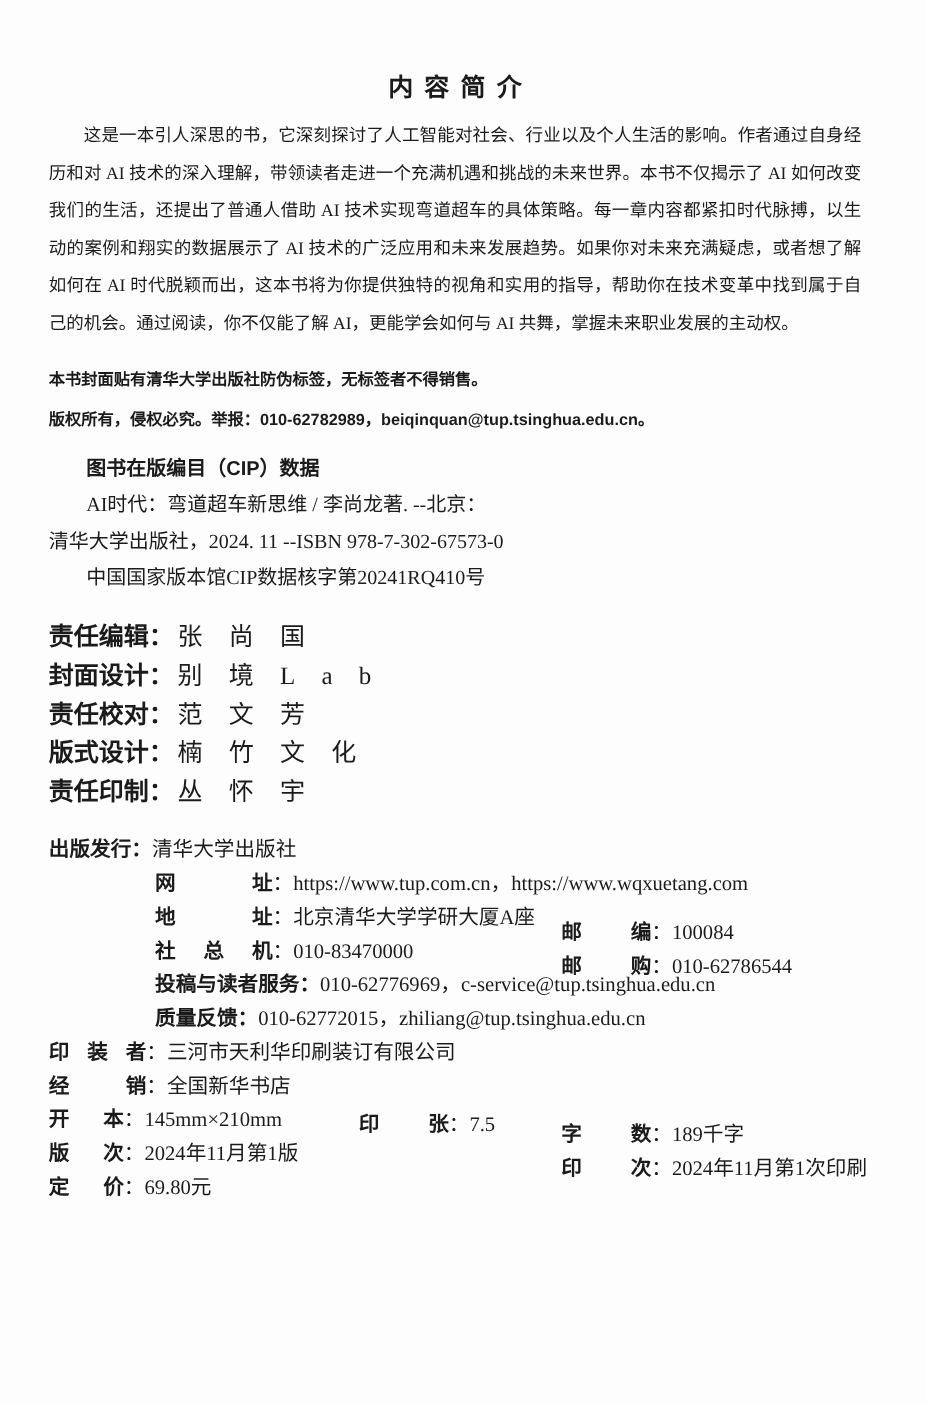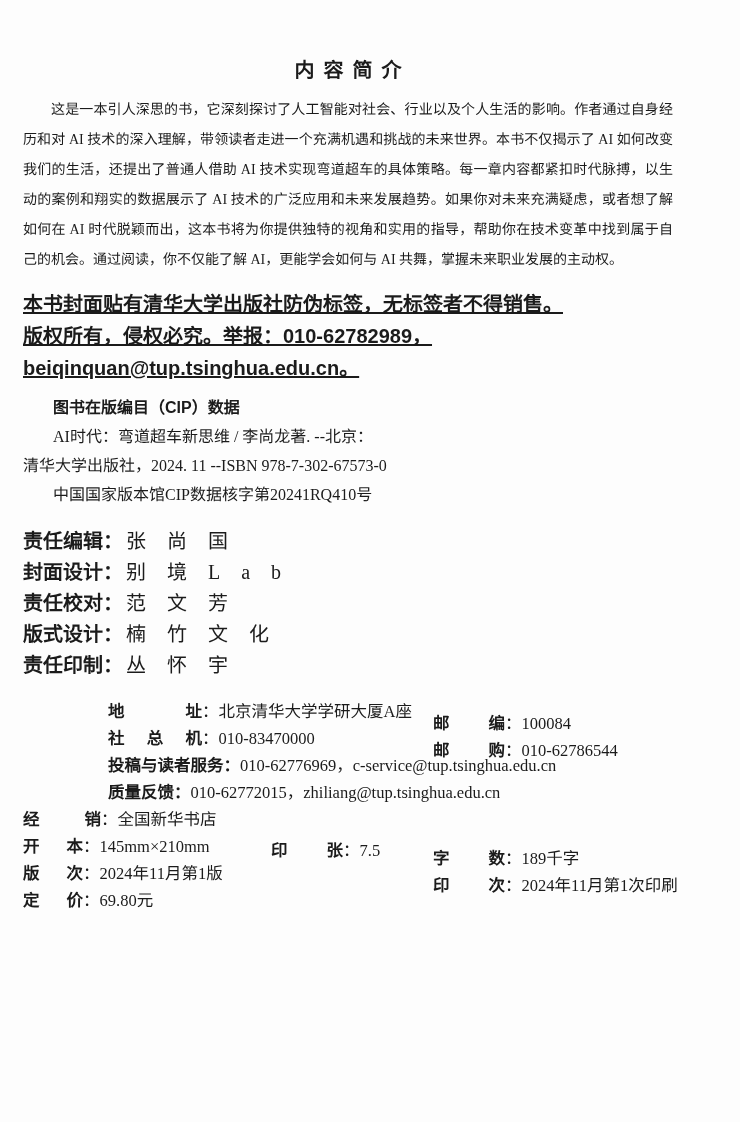--- a/index.html
+++ b/index.html
@@ -3,21 +3,21 @@
 <meta charset="utf-8">
 <style>
   html,body { margin:0; padding:0; }
   body {
     width:740px; height:1122px;
     background:#fdfdfd;
     color:#1b1b1b;
     font-family:"Liberation Serif","DejaVu Serif",serif;
     overflow:hidden;
   }
-  .page { padding:54px 45px 0 23px; width:650px; }
+  .page { padding:54px 45px 0 39px; width:650px; }
 
   .title {
     text-align:center;
     font-family:"Liberation Sans","DejaVu Sans",sans-serif;
     font-weight:700;
     font-size:20px;
     letter-spacing:9px;
     text-indent:9px; 
   }
 
@@ -26,23 +26,22 @@
     font-size:14px;
     line-height:30px;
     text-align:justify;
     text-indent:2em;
   }
 
   .notices { margin-top:13px; }
   .notice {
     font-family:"Liberation Sans","DejaVu Sans",sans-serif;
     font-weight:700;
-    font-size:20px;
+    font-size:13px;
     line-height:32px;
-    text-decoration:underline;
   }
 
   .cip { margin-top:9px; font-size:16px; line-height:29px; }
   .cip-h {
     font-family:"Liberation Sans","DejaVu Sans",sans-serif;
     font-weight:700;
     margin-left:30px;
   }
   .cip-l1 { margin-left:30px; }
   .cip-l2 { margin-left:0; }
@@ -113,21 +112,27 @@
     <div class="credit-row">
       <span class="lab">版式设计：</span><span class="cval val">楠竹文化</span>
     </div>
     <div class="credit-row">
       <span class="lab">责任印制：</span><span class="cval val">丛怀宇</span>
     </div>
   </div>
 
   <div class="pub">
 
+    <div class="pub-row">
+      <span class="lab">出版发行：</span><span class="val">清华大学出版社</span>
+    </div>
 
+    <div class="pub-row sub">
+      <span class="lab sp sp-c">网址</span><span class="val">：https://www.tup.com.cn，https://www.wqxuetang.com</span>
+    </div>
 
     <div class="pub-row sub">
       <span class="lab sp sp-c">地址</span><span class="val">：北京清华大学学研大厦A座</span>
       <span class="col3">
         <span class="lab sp sp-d">邮编</span><span class="val">：100084</span>
       </span>
     </div>
 
     <div class="pub-row sub">
       <span class="lab sp sp-c">社总机</span><span class="val">：010-83470000</span>
@@ -137,20 +142,23 @@
     </div>
 
     <div class="pub-row sub">
       <span class="lab">投稿与读者服务：</span><span class="val">010-62776969，c-service@tup.tsinghua.edu.cn</span>
     </div>
 
     <div class="pub-row sub">
       <span class="lab">质量反馈：</span><span class="val">010-62772015，zhiliang@tup.tsinghua.edu.cn</span>
     </div>
 
+    <div class="pub-row">
+      <span class="lab sp sp-b">印装者</span><span class="val">：三河市天利华印刷装订有限公司</span>
+    </div>
 
     <div class="pub-row">
       <span class="lab sp sp-b">经销</span><span class="val">：全国新华书店</span>
     </div>
 
     <div class="pub-row">
       <span class="lab sp sp-a">开本</span><span class="val">：145mm×210mm</span>
       <span class="col2">
         <span class="lab sp sp-d">印张</span><span class="val">：7.5</span>
       </span>

